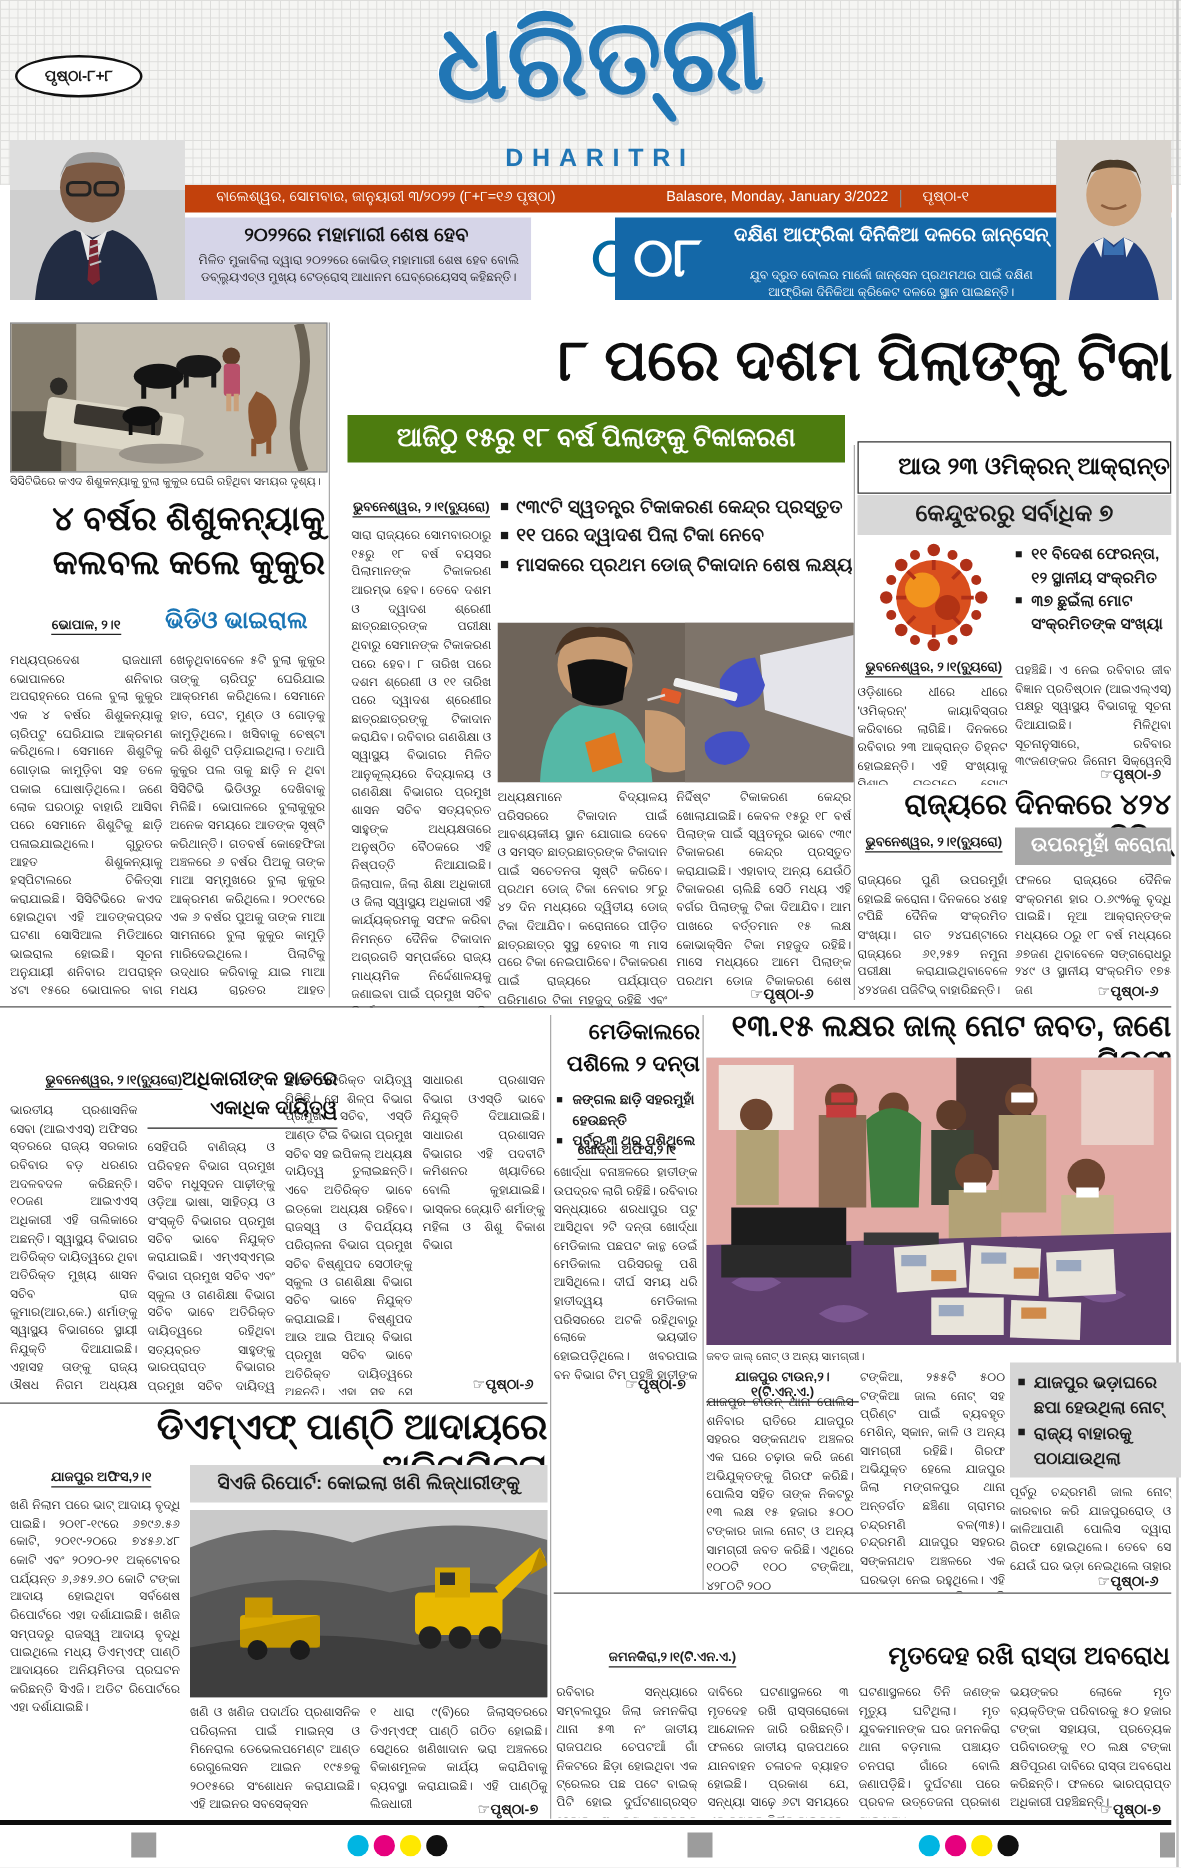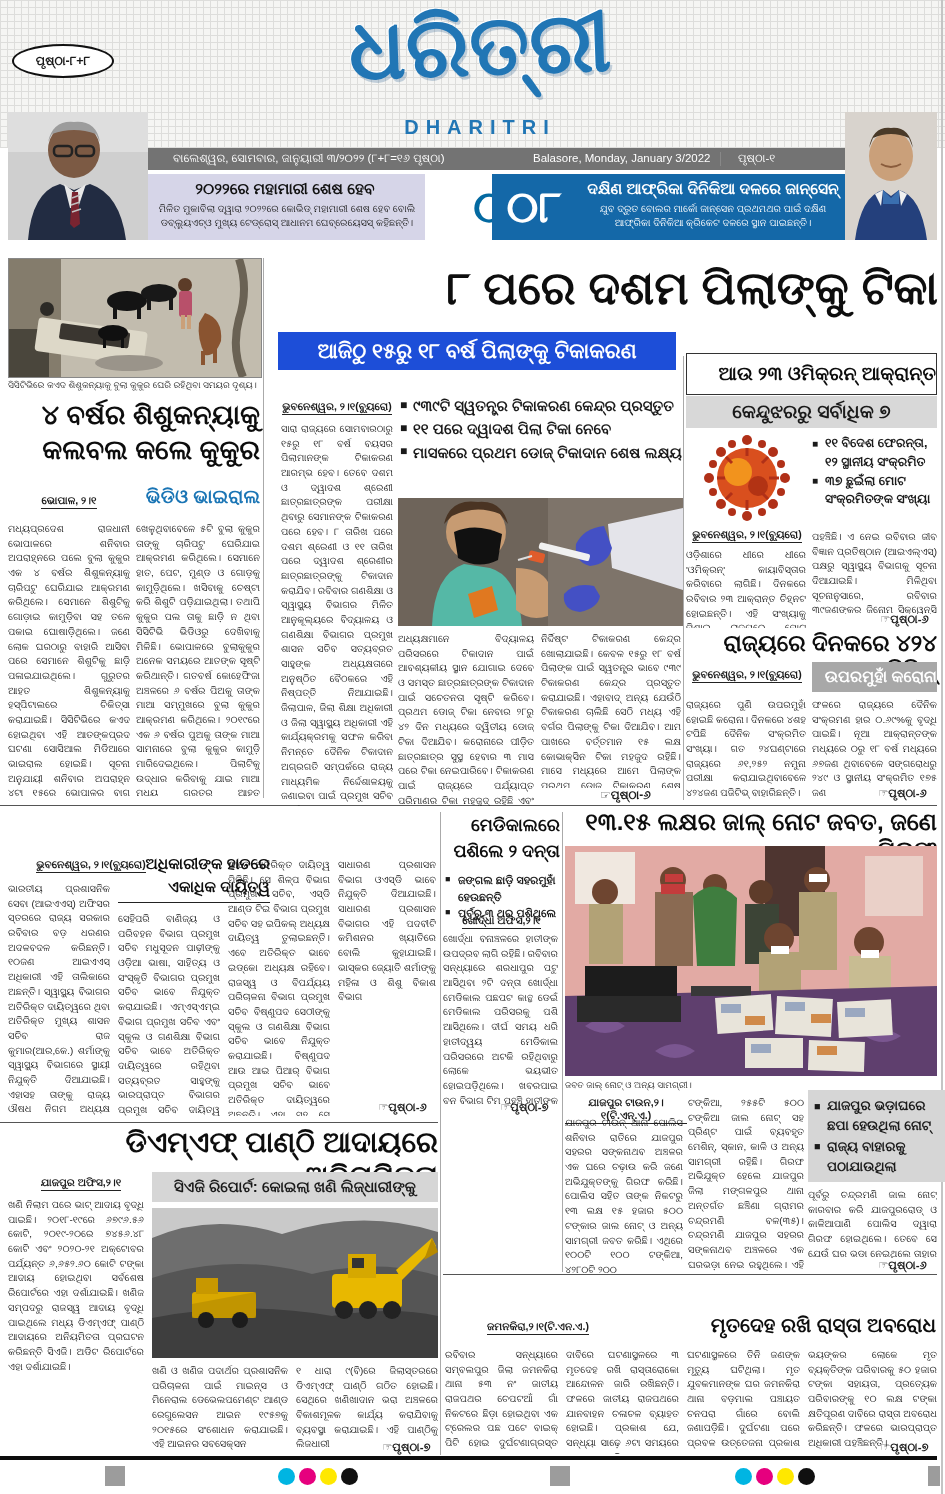--- a/index.html
+++ b/index.html
@@ -9,38 +9,38 @@
   
   .masthead{left:0;top:0;width:945px;height:148px;background:#f5f5f3;
     background-image:linear-gradient(#dddddb 1px,transparent 1px),linear-gradient(90deg,#dddddb 1px,transparent 1px);
     background-size:7px 7px;}
   .badge{left:12px;top:44px;width:98px;height:30px;border:2px solid #111;border-radius:50%;
     background:#fff;display:flex;align-items:center;justify-content:center;font-size:12.5px;font-weight:bold;}
   .logo{left:290px;top:-6px;width:380px;text-align:center;font-size:84px;font-weight:bold;color:#2176b5;
     line-height:1.25;transform:rotate(-2deg);text-shadow:2px 3px 0 rgba(40,90,140,.25), -1px -1px 0 #fff;}
   .logolatin{left:290px;top:116px;width:380px;text-align:center;font-size:20px;font-weight:bold;
     color:#2176b5;letter-spacing:7px;}
-  .datebar{left:8px;top:148px;width:929px;height:22px;background:#737373;color:#fff;}
+  .datebar{left:8px;top:148px;width:929px;height:22px;background:#c2410c;color:#fff;}
   .datebar span{position:absolute;top:4px;font-size:11.5px;white-space:nowrap;}
   .teaser-left{left:8px;top:174px;width:417px;height:66px;background:#d6d5e8;}
   .teaser-num-left{left:425px;top:174px;width:67px;height:66px;background:#fff;display:flex;align-items:center;justify-content:center;
     font-size:44px;font-weight:bold;color:#0369a1;padding-left:48px;}
   .teaser-right{left:492px;top:174px;width:445px;height:66px;background:#1468a8;color:#fff;}
   .teaser-num-right{left:0;top:0;width:84px;height:66px;display:flex;align-items:center;justify-content:center;
     font-size:44px;font-weight:bold;color:#fff;}
   .t-head{font-weight:bold;font-size:15.5px;text-align:center;}
   .t-sub{font-size:9.8px;text-align:center;line-height:1.45;}
   
   .vrule{width:1px;background:#aaa;}
   .hrule{height:1px;background:#555;}
   .thickrule{height:4px;background:#0d0d0d;}
   .edge{left:941px;top:0;width:2px;height:1494px;background:#c4c4c4;}
   
   .headline{font-weight:bold;color:#0d0d0d;text-align:right;}
-  .kicker{background:#1d4ed8;color:#fff;font-weight:bold;text-align:center;}
+  .kicker{background:#4d7c0f;color:#fff;font-weight:bold;text-align:center;}
   .byline{font-weight:bold;font-size:10.5px;text-align:center;}
   .byline span{border-bottom:1.5px solid #222;padding-bottom:1px;display:inline-block;}
   .bodycol{font-size:9.8px;line-height:1.5;text-align:justify;color:#1b1b1b;overflow:hidden;}
   .cont{font-weight:bold;white-space:nowrap;}
   .bullets div{position:relative;padding-left:13px;font-weight:bold;}
   .bullets div::before{content:"■";position:absolute;left:0;font-size:.8em;top:.15em;}
   .tag-blue{color:#1a75b5;font-weight:bold;}
   .graybox{background:#d8d8d8;text-align:center;font-weight:bold;}
   .graybox-dark{background:#a8a8a8;color:#fff;text-align:right;font-weight:bold;}
   .caption{font-size:9px;color:#222;}
@@ -70,21 +70,21 @@
   </div>
 
   <div class="abs teaser-left">
     <div class="abs t-head" style="left:142px;top:6px;width:270px;color:#111">୨୦୨୨ରେ ମହାମାରୀ ଶେଷ ହେବ</div>
     <div class="abs t-sub" style="left:150px;top:28px;width:258px;color:#222">ମିଳିତ ମୁକାବିଲା ଦ୍ୱାରା ୨୦୨୨ରେ କୋଭିଡ୍ ମହାମାରୀ ଶେଷ ହେବ ବୋଲି ଡବ୍ଲ୍ୟୁଏଚ୍ଓ ମୁଖ୍ୟ ଟେଡ୍ରୋସ୍ ଆଧାନମ ଘେବ୍ରେୟେସସ୍ କହିଛନ୍ତି।</div>
   </div>
   <div class="abs teaser-num-left">୦୩</div>
   <div class="abs teaser-right">
     <div class="abs teaser-num-right">୦୮</div>
     <div class="abs t-head" style="left:92px;top:6px;width:258px">ଦକ୍ଷିଣ ଆଫ୍ରିକା ଦିନିକିଆ ଦଳରେ ଜାନ୍‌ସେନ୍</div>
-    <div class="abs t-sub" style="left:100px;top:28px;width:242px">ଯୁବ ଦ୍ରୁତ ବୋଲର ମାର୍କୋ ଜାନ୍‌ସେନ ପ୍ରଥମଥର ପାଇଁ ଦକ୍ଷିଣ ଆଫ୍ରିକା ଦିନିକିଆ କ୍ରିକେଟ ଦଳରେ ସ୍ଥାନ ପାଇଛନ୍ତି।</div>
+    <div class="abs t-sub" style="left:100px;top:40px;width:242px">ଯୁବ ଦ୍ରୁତ ବୋଲର ମାର୍କୋ ଜାନ୍‌ସେନ ପ୍ରଥମଥର ପାଇଁ ଦକ୍ଷିଣ ଆଫ୍ରିକା ଦିନିକିଆ କ୍ରିକେଟ ଦଳରେ ସ୍ଥାନ ପାଇଛନ୍ତି।</div>
   </div>
 
   <div class="abs photo" style="left:8px;top:112px;width:140px;height:128px">
     <svg width="140" height="128" viewBox="0 0 140 128">
       <rect width="140" height="128" fill="#cfcfcf"></rect>
       <rect x="0" y="0" width="140" height="40" fill="#dedede"></rect>
       <ellipse cx="66" cy="38" rx="26" ry="28" fill="#7c5a44"></ellipse>
       <path d="M40 30 Q45 8 66 10 Q88 8 92 30 L88 22 Q66 14 44 22 Z" fill="#9c9c9c"></path>
       <rect x="46" y="34" width="18" height="10" rx="4" fill="none" stroke="#222" stroke-width="2.5"></rect>
       <rect x="68" y="34" width="18" height="10" rx="4" fill="none" stroke="#222" stroke-width="2.5"></rect>
@@ -141,21 +141,21 @@
       <path d="M196 54 Q214 60 212 82 Q206 98 196 96 Q188 80 190 64 Z" fill="#8a5430"></path>
       <rect x="192" y="92" width="4" height="14" fill="#8a5430"></rect>
         <rect x="204" y="88" width="4" height="16" fill="#8a5430"></rect>
       <ellipse cx="120" cy="104" rx="34" ry="8" fill="#9a948a"></ellipse>
       <path d="M230 0 q10 30 0 60 q-8 30 4 58" stroke="#6a6254" stroke-width="8" fill="none"></path>
     </svg>
   </div>
   <div class="abs caption" style="left:8px;top:380px;width:252px">ସିସିଟିଭିରେ କଏଦ ଶିଶୁକନ୍ୟାକୁ ବୁଲା କୁକୁର ଘେରି ରହିଥିବା ସମୟର ଦୃଶ୍ୟ।</div>
   <div class="abs headline" style="left:8px;top:398px;width:252px;font-size:27px;line-height:1.3">୪ ବର୍ଷର ଶିଶୁକନ୍ୟାକୁ କଲବଲ କଲେ କୁକୁର</div>
   <div class="abs byline" style="left:14px;top:494px;width:110px"><span>ଭୋପାଳ, ୨।୧</span></div>
-  <div class="abs tag-blue" style="left:132px;top:486px;width:128px;font-size:19px;text-align:right">ଭିଡିଓ ଭାଇରାଲ</div>
+  <div class="abs tag-blue" style="left:132px;top:486px;width:128px;font-size:19px;text-align:left">ଭିଡିଓ ଭାଇରାଲ</div>
   <div class="abs bodycol" style="left:8px;top:522px;width:122px;height:274px">ମଧ୍ୟପ୍ରଦେଶ ରାଜଧାନୀ ଭୋପାଳରେ ଶନିବାର ଅପରାହ୍ନରେ ପଲେ ବୁଲା କୁକୁର ଏକ ୪ ବର୍ଷର ଶିଶୁକନ୍ୟାକୁ ଚାରିପଟୁ ଘେରିଯାଇ ଆକ୍ରମଣ କରିଥିଲେ। ସେମାନେ ଶିଶୁଟିକୁ ଗୋଡ଼ାଇ କାମୁଡ଼ିବା ସହ ତଳେ ପକାଇ ଘୋଷାଡ଼ିଥିଲେ। ଜଣେ ଲୋକ ଘରଠାରୁ ବାହାରି ଆସିବା ପରେ ସେମାନେ ଶିଶୁଟିକୁ ଛାଡ଼ି ପଳାଇଯାଇଥିଲେ। ଗୁରୁତର ଆହତ ଶିଶୁକନ୍ୟାକୁ ହସ୍ପିଟାଲରେ ଚିକିତ୍ସା କରାଯାଇଛି। ସିସିଟିଭିରେ କଏଦ ହୋଇଥିବା ଏହି ଆତଙ୍କପ୍ରଦ ଘଟଣା ସୋସିଆଲ ମିଡିଆରେ ଭାଇରାଲ ହୋଇଛି। ସୂଚନା ଅନୁଯାୟୀ ଶନିବାର ଅପରାହ୍ନ ୪ଟା ୧୫ରେ ଭୋପାଳର ବାଗ୍ ସେଓ୍ୱନିଆରେ ଏଭଳି ଅଭାବନୀୟ ଘଟଣା ଘଟିଛି। ଜଣେ ଶ୍ରମିକଙ୍କ ଶିଶୁକନ୍ୟା ଘର ବାହାରେ</div>
   <div class="abs bodycol" style="left:136px;top:522px;width:124px;height:274px">ଖେଳୁଥିବାବେଳେ ୫ଟି ବୁଲା କୁକୁର ତାଙ୍କୁ ଚାରିପଟୁ ଘେରିଯାଇ ଆକ୍ରମଣ କରିଥିଲେ। ସେମାନେ ହାତ, ପେଟ, ମୁଣ୍ଡ ଓ ଗୋଡ଼କୁ କାମୁଡ଼ିଥିଲେ। ଖସିବାକୁ ଚେଷ୍ଟା କରି ଶିଶୁଟି ପଡ଼ିଯାଇଥିଲା। ତଥାପି କୁକୁର ପଲ ତାକୁ ଛାଡ଼ି ନ ଥିବା ସିସିଟିଭି ଭିଡିଓରୁ ଦେଖିବାକୁ ମିଳିଛି। ଭୋପାଳରେ ବୁଲାକୁକୁର ଅନେକ ସମୟରେ ଆତଙ୍କ ସୃଷ୍ଟି କରିଥାନ୍ତି। ଗତବର୍ଷ କୋହେଫିଜା ଅଞ୍ଚଳରେ ୬ ବର୍ଷର ପିଅକୁ ତାଙ୍କ ମାଆ ସମ୍ମୁଖରେ ବୁଲା କୁକୁର ଆକ୍ରମଣ କରିଥିଲେ। ୨୦୧୯ରେ ଏକ ୬ ବର୍ଷର ପୁଅକୁ ତାଙ୍କ ମାଆ ସାମନାରେ ବୁଲା କୁକୁର କାମୁଡ଼ି ମାରିଦେଇଥିଲେ। ପିଲାଟିକୁ ଉଦ୍ଧାର କରିବାକୁ ଯାଇ ମାଆ ମଧ୍ୟ ଗୁରୁତର ଆହତ ହୋଇଥିଲେ। ରିପୋର୍ଟ ଅନୁଯାୟୀ ଭୋପାଳରେ ଲକ୍ଷେରୁ ଅଧିକ ବୁଲା କୁକୁର ଅଛନ୍ତି।</div>
 
   <div class="abs headline" style="left:268px;top:252px;width:670px;font-size:46px;line-height:1.6">୮ ପରେ ଦଶମ ପିଲାଙ୍କୁ ଟିକା</div>
   <div class="abs kicker" style="left:278px;top:332px;width:398px;height:38px;font-size:21px;line-height:38px">ଆଜିଠୁ ୧୫ରୁ ୧୮ ବର୍ଷ ପିଲାଙ୍କୁ ଟିକାକରଣ</div>
   <div class="abs byline" style="left:278px;top:400px;width:118px"><span>ଭୁବନେଶ୍ୱର, ୨।୧(ବ୍ୟୁରୋ)</span></div>
   <div class="abs bullets" style="left:400px;top:394px;width:286px;font-size:15px;line-height:1.55">
     <div>୯୩୯ଟି ସ୍ୱତନ୍ତ୍ର ଟିକାକରଣ କେନ୍ଦ୍ର ପ୍ରସ୍ତୁତ</div>
     <div>୧୧ ପରେ ଦ୍ୱାଦଶ ପିଲା ଟିକା ନେବେ</div>
     <div>ମାସକରେ ପ୍ରଥମ ଡୋଜ୍ ଟିକାଦାନ ଶେଷ ଲକ୍ଷ୍ୟ</div>

